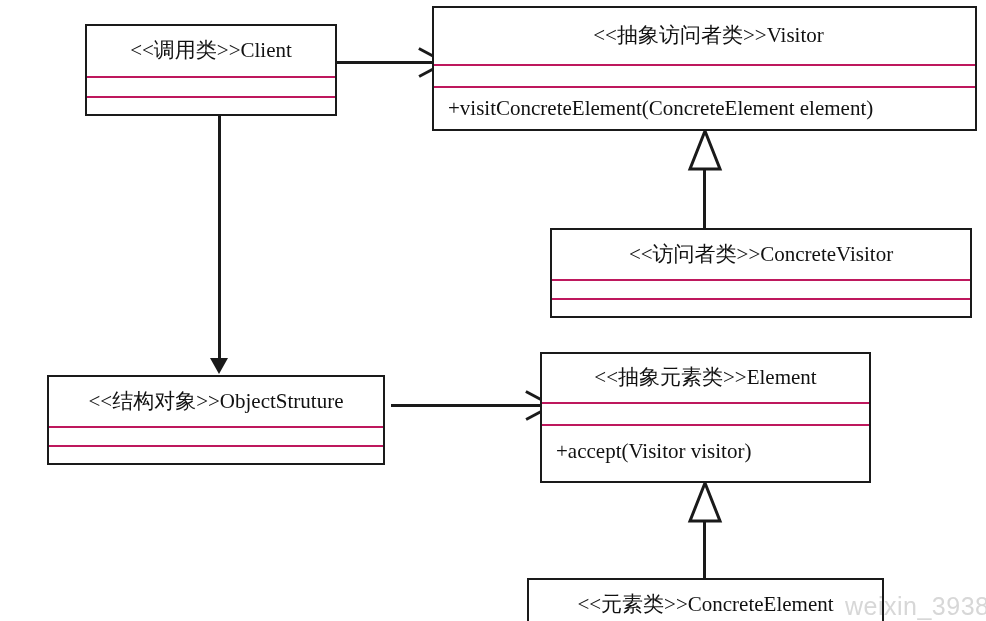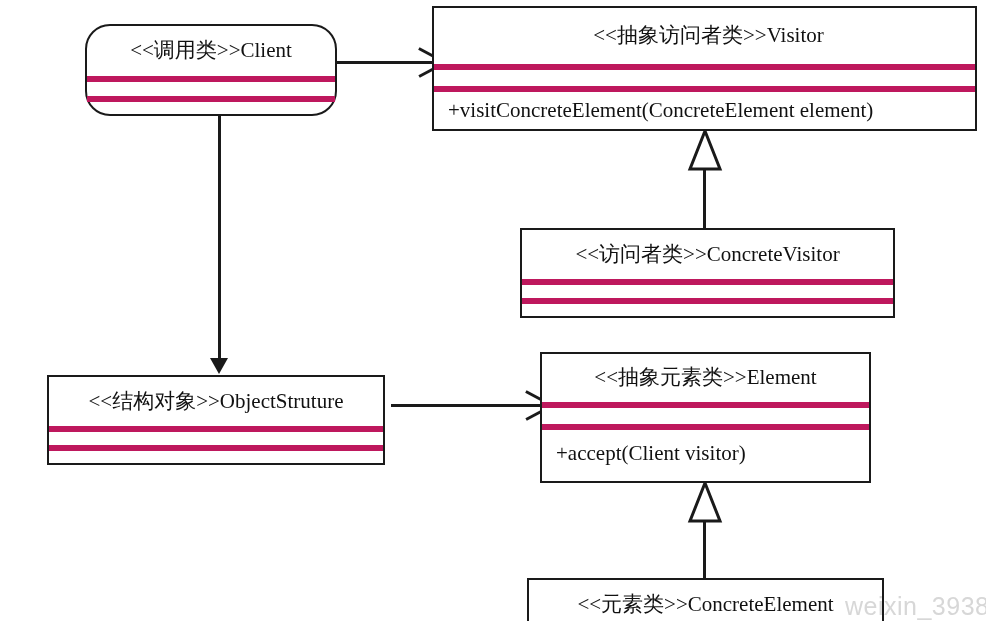--- a/index.html
+++ b/index.html
@@ -43,21 +43,21 @@
     font-size: 21px;
   }
   .uml-compartment.ops {
     font-size: 21px;
   }
   .uml-compartment.ops.left-pad {
     justify-content: flex-start;
     padding-left: 14px;
   }
   .uml-compartment.divider-top {
-    border-top: 6px solid #be185d;
+    border-top: 2px solid #be185d;
   }
   .uml-compartment.empty {
     min-height: 18px;
   }
 
   
   .conn-line {
     position: absolute;
     background: #1a1a1a;
     z-index: 2;
@@ -117,48 +117,48 @@
     white-space: nowrap;
     z-index: 7;
     pointer-events: none;
   }
 </style>
 </head>
 <body>
 
 <div id="canvas">
 
-  <div class="uml-class" style="left:85px; top:24px; width:252px; height:92px;border-radius:25px;">
+  <div class="uml-class" style="left:85px; top:24px; width:252px; height:92px;">
     <div class="uml-compartment name" style="height:50px;">&lt;&lt;调用类&gt;&gt;Client</div>
     <div class="uml-compartment empty divider-top" style="height:20px;"></div>
     <div class="uml-compartment empty divider-top" style="height:18px;"></div>
   </div>
 
   <div class="uml-class" style="left:432px; top:6px; width:545px; height:125px;">
     <div class="uml-compartment name" style="height:56px;margin-left:8px;">&lt;&lt;抽象访问者类&gt;&gt;Visitor</div>
     <div class="uml-compartment empty divider-top" style="height:22px;"></div>
     <div class="uml-compartment ops divider-top left-pad" style="height:43px;">+visitConcreteElement(ConcreteElement element)</div>
   </div>
 
-  <div class="uml-class" style="left:520px; top:228px; width:375px; height:90px;">
+  <div class="uml-class" style="left:550px; top:228px; width:422px; height:90px;">
     <div class="uml-compartment name" style="height:50px;">&lt;&lt;访问者类&gt;&gt;ConcreteVisitor</div>
     <div class="uml-compartment empty divider-top" style="height:19px;"></div>
     <div class="uml-compartment empty divider-top" style="height:17px;"></div>
   </div>
 
   <div class="uml-class" style="left:47px; top:375px; width:338px; height:90px;">
     <div class="uml-compartment name" style="height:50px;">&lt;&lt;结构对象&gt;&gt;ObjectStruture</div>
     <div class="uml-compartment empty divider-top" style="height:19px;"></div>
     <div class="uml-compartment empty divider-top" style="height:17px;"></div>
   </div>
 
   <div class="uml-class" style="left:540px; top:352px; width:331px; height:131px;">
     <div class="uml-compartment name" style="height:48px;">&lt;&lt;抽象元素类&gt;&gt;Element</div>
     <div class="uml-compartment empty divider-top" style="height:22px;"></div>
-    <div class="uml-compartment ops divider-top left-pad" style="height:53px;">+accept(Client visitor)</div>
+    <div class="uml-compartment ops divider-top left-pad" style="height:53px;">+accept(Visitor visitor)</div>
   </div>
 
   <div class="uml-class" style="left:527px; top:578px; width:357px; height:90px;">
     <div class="uml-compartment name" style="height:50px;">&lt;&lt;元素类&gt;&gt;ConcreteElement</div>
 
   </div>
 
   <div class="conn-line conn-h" style="left:337px; top:61px; width:96px; height:3px;"></div>
   <div class="arrow-open-right" style="left:417px; top:52px;"></div>
 

